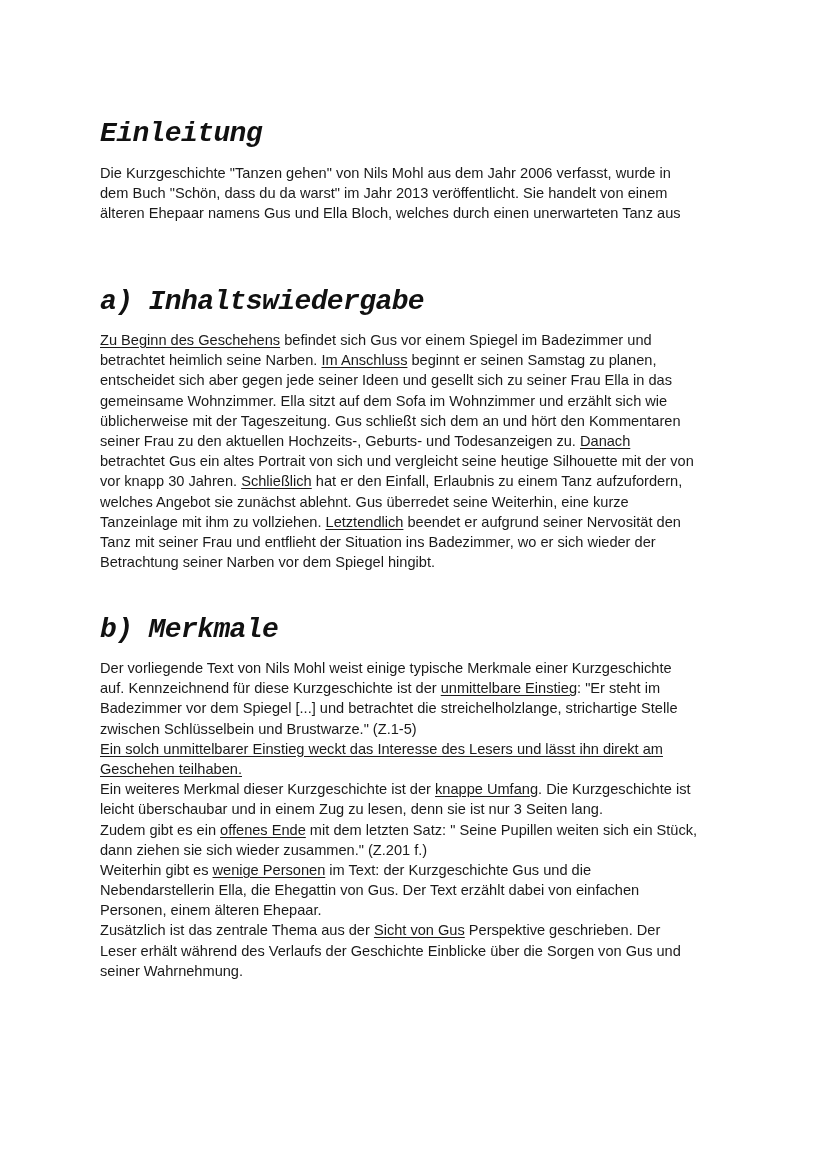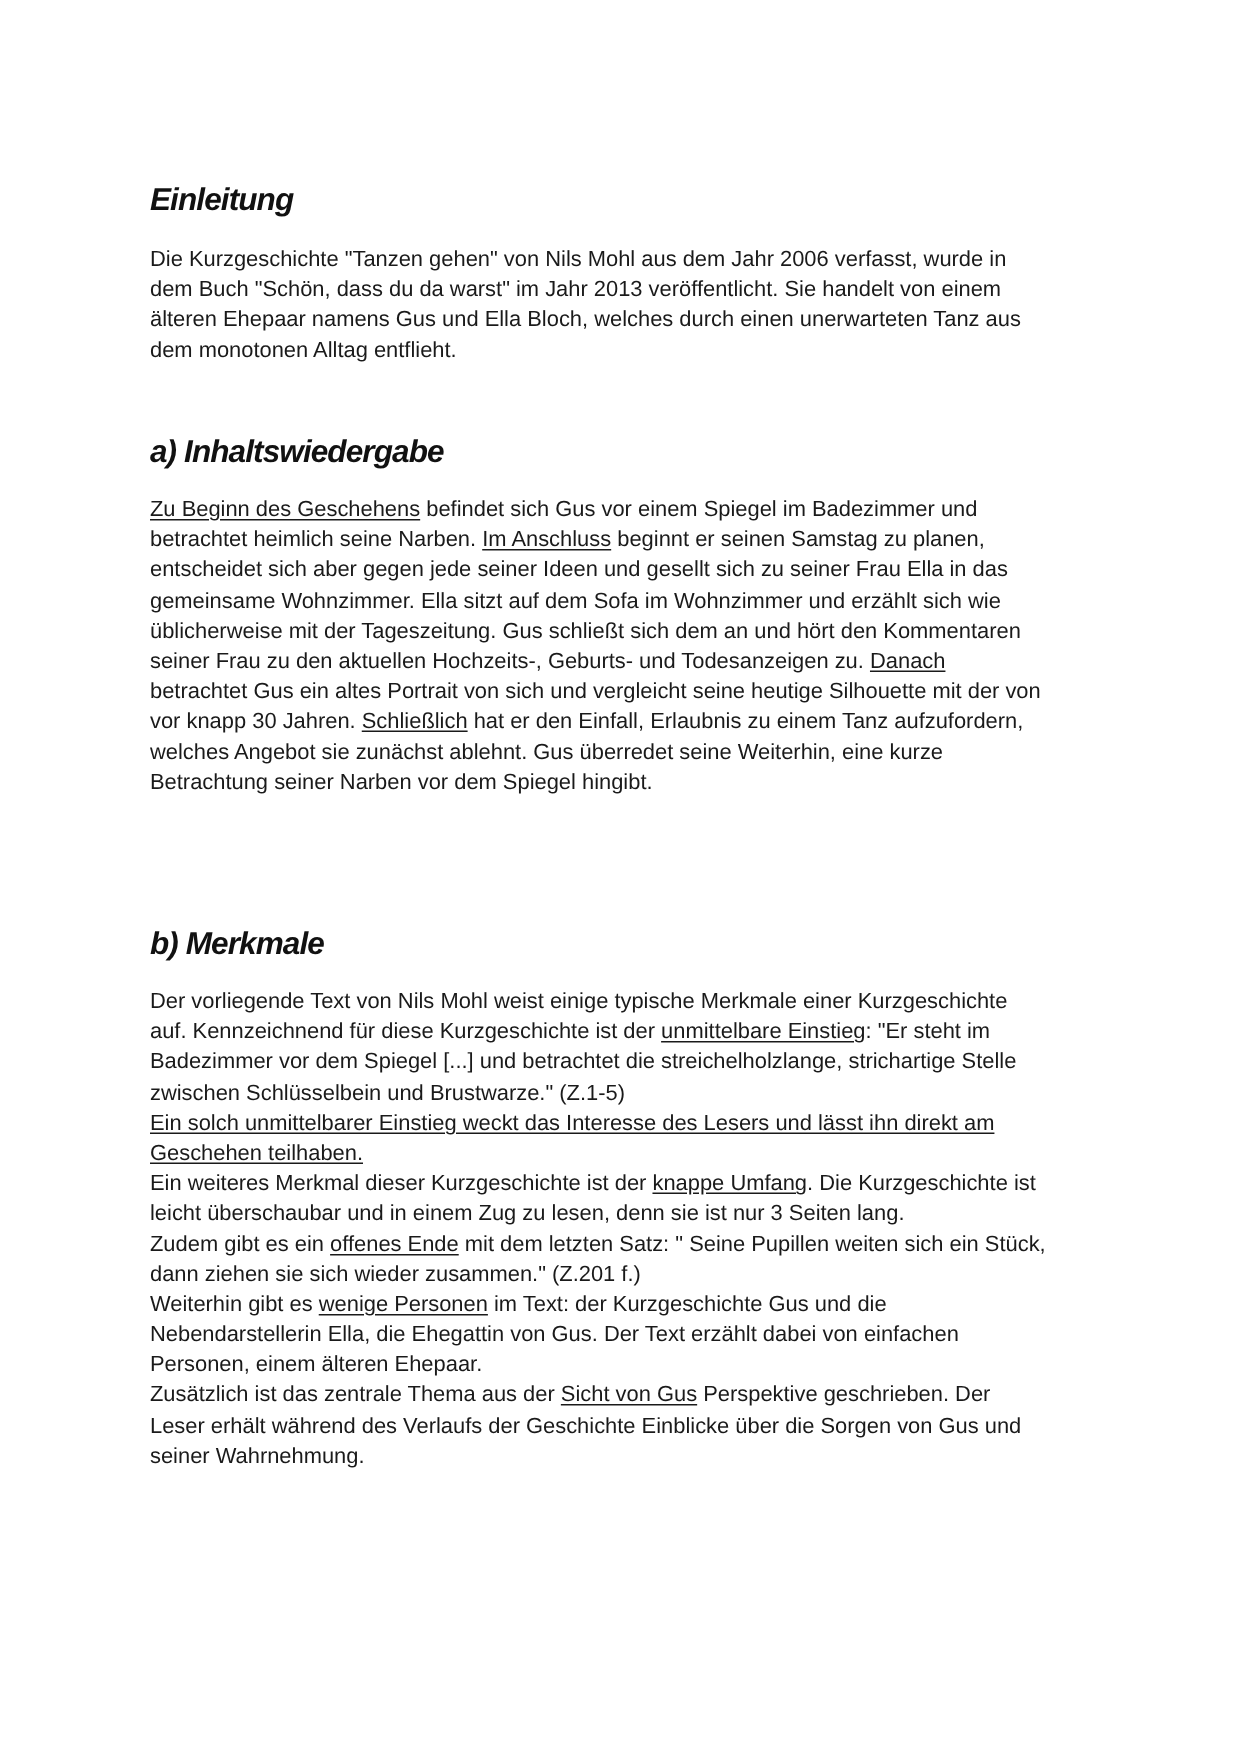--- a/index.html
+++ b/index.html
@@ -1,47 +1,48 @@
 <!DOCTYPE html>
 <html><head>
 <meta charset="utf-8">
 <style>
   html, body { margin: 0; padding: 0; background: #ffffff; }
   body { width: 828px; height: 1169px; position: relative; overflow: hidden; }
   .page { position: absolute; left: 100px; top: 0; width: 640px; color: #1a1a1a;
     font-family: "Liberation Sans", sans-serif; font-size: 14.6px; line-height: 20.2px; }
-  .heading { position: absolute; left: 0; font-family: Liberation Sans, sans-serif; font-style: italic;
-    font-weight: bold; font-size: 21px; letter-spacing: -0.6px; color: #111; white-space: nowrap; }
+  .heading { position: absolute; left: 0; font-family: Liberation Mono, monospace; font-style: italic;
+    font-weight: bold; font-size: 28px; letter-spacing: -0.6px; color: #111; white-space: nowrap; }
   .para { position: absolute; left: 0; width: 640px; margin: 0; }
   .line { display: block; white-space: nowrap; height: 20.2px; }
   u { text-decoration: underline; text-underline-offset: 2px; }
 </style>
 </head>
 <body>
 
 <div class="page">
   <div class="heading" style="top:124px">Einleitung</div>
   <div class="para" style="top:163px">
       <span class="line"><span>Die Kurzgeschichte "Tanzen gehen" von Nils Mohl aus dem Jahr 2006 verfasst, wurde in</span></span>
       <span class="line"><span>dem Buch "Schön, dass du da warst" im Jahr 2013 veröffentlicht. Sie handelt von einem</span></span>
       <span class="line"><span>älteren Ehepaar namens Gus und Ella Bloch, welches durch einen unerwarteten Tanz aus</span></span>
-      <span class="line"><span>dem monotonen Alltag entflieht.</span></span>
     </div>
 
   <div class="heading" style="top:292px">a) Inhaltswiedergabe</div>
   <div class="para" style="top:330px">
       <span class="line"><u>Zu Beginn des Geschehens</u><span> befindet sich Gus vor einem Spiegel im Badezimmer und</span></span>
       <span class="line"><span>betrachtet heimlich seine Narben. </span><u>Im Anschluss</u><span> beginnt er seinen Samstag zu planen,</span></span>
       <span class="line"><span>entscheidet sich aber gegen jede seiner Ideen und gesellt sich zu seiner Frau Ella in das</span></span>
       <span class="line"><span>gemeinsame Wohnzimmer. Ella sitzt auf dem Sofa im Wohnzimmer und erzählt sich wie</span></span>
       <span class="line"><span>üblicherweise mit der Tageszeitung. Gus schließt sich dem an und hört den Kommentaren</span></span>
       <span class="line"><span>seiner Frau zu den aktuellen Hochzeits-, Geburts- und Todesanzeigen zu. </span><u>Danach</u></span>
       <span class="line"><span>betrachtet Gus ein altes Portrait von sich und vergleicht seine heutige Silhouette mit der von</span></span>
       <span class="line"><span>vor knapp 30 Jahren. </span><u>Schließlich</u><span> hat er den Einfall, Erlaubnis zu einem Tanz aufzufordern,</span></span>
       <span class="line"><span>welches Angebot sie zunächst ablehnt. Gus überredet seine Weiterhin, eine kurze</span></span>
+      <span class="line"><span>Tanzeinlage mit ihm zu vollziehen. </span><u>Letztendlich</u><span> beendet er aufgrund seiner Nervosität den</span></span>
+      <span class="line"><span>Tanz mit seiner Frau und entflieht der Situation ins Badezimmer, wo er sich wieder der</span></span>
       <span class="line"><span>Betrachtung seiner Narben vor dem Spiegel hingibt.</span></span>
     </div>
 
   <div class="heading" style="top:620px">b) Merkmale</div>
   <div class="para" style="top:658px">
       <span class="line"><span>Der vorliegende Text von Nils Mohl weist einige typische Merkmale einer Kurzgeschichte</span></span>
       <span class="line"><span>auf. Kennzeichnend für diese Kurzgeschichte ist der </span><u>unmittelbare Einstieg</u><span>: "Er steht im</span></span>
       <span class="line"><span>Badezimmer vor dem Spiegel [...] und betrachtet die streichelholzlange, strichartige Stelle</span></span>
       <span class="line"><span>zwischen Schlüsselbein und Brustwarze." (Z.1-5)</span></span>
       <span class="line"><u>Ein solch unmittelbarer Einstieg weckt das Interesse des Lesers und lässt ihn direkt am</u></span>

